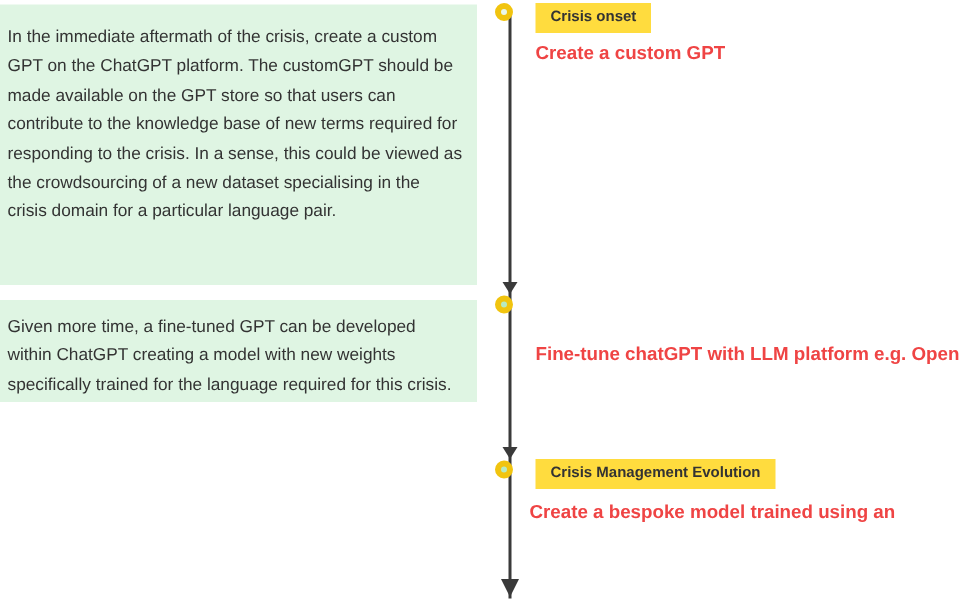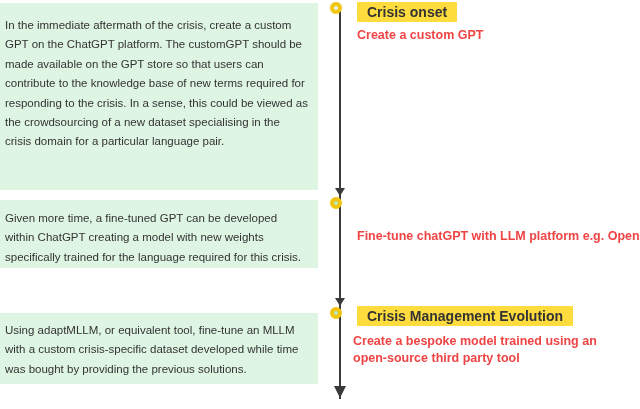--- a/index.html
+++ b/index.html
@@ -70,21 +70,21 @@
   .marker-1 { top: 2px; background: #e9f8ec; }
   .marker-2 { top: 197px; }
   .marker-3 { top: 307px; }
 
   
   .phase-title {
     position: absolute;
     display: inline-block;
     background: #ffdc3e;
     color: #333333;
-    font-size: 14px;
+    font-size: 10px;
     font-weight: bold;
     line-height: 16px;
     padding: 2px 10px;
     white-space: nowrap;
   }
   .phase-title-1 { left: 357px; top: 2px; }
   .phase-title-2 { left: 357px; top: 198px; }
   .phase-title-3 { left: 357px; top: 306px; text-align: center; }
 
   .phase-subtitle {
@@ -111,31 +111,27 @@
   <div class="marker marker-1"></div>
   <div class="marker marker-2"></div>
   <div class="marker marker-3"></div>
 
   <div class="desc-box desc-box-1">
     <span>In the immediate aftermath of the crisis, create a custom GPT on the ChatGPT platform. The customGPT should be made available on the GPT store so that users can contribute to the knowledge base of new terms required for responding to the crisis. In a sense, this could be viewed as the crowdsourcing of a new dataset specialising in the crisis domain for a particular language pair.</span>
   </div>
   <div class="desc-box desc-box-2">
     <span>Given more time, a fine-tuned GPT can be developed within ChatGPT creating a model with new weights specifically trained for the language required for this crisis.</span>
   </div>
-  <div class="desc-box desc-box-3">
-    <span>Using adaptMLLM, or equivalent tool, fine-tune an MLLM with a custom crisis-specific dataset developed while time was bought by providing the previous solutions.</span>
-  </div>
 
   <div class="phase-title phase-title-1">Crisis onset</div>
   <div class="phase-title phase-title-3">Crisis Management Evolution</div>
 
   <div class="phase-subtitle phase-subtitle-1">
     <div>Create a custom GPT</div>
   </div>
   <div class="phase-subtitle phase-subtitle-2">
     <div>Fine-tune chatGPT with LLM platform e.g. OpenAI</div>
   </div>
   <div class="phase-subtitle phase-subtitle-3">
     <div>Create a bespoke model trained using an</div>
-    <div>open-source third party tool</div>
   </div>
 
 </div>
 
 </body></html>

